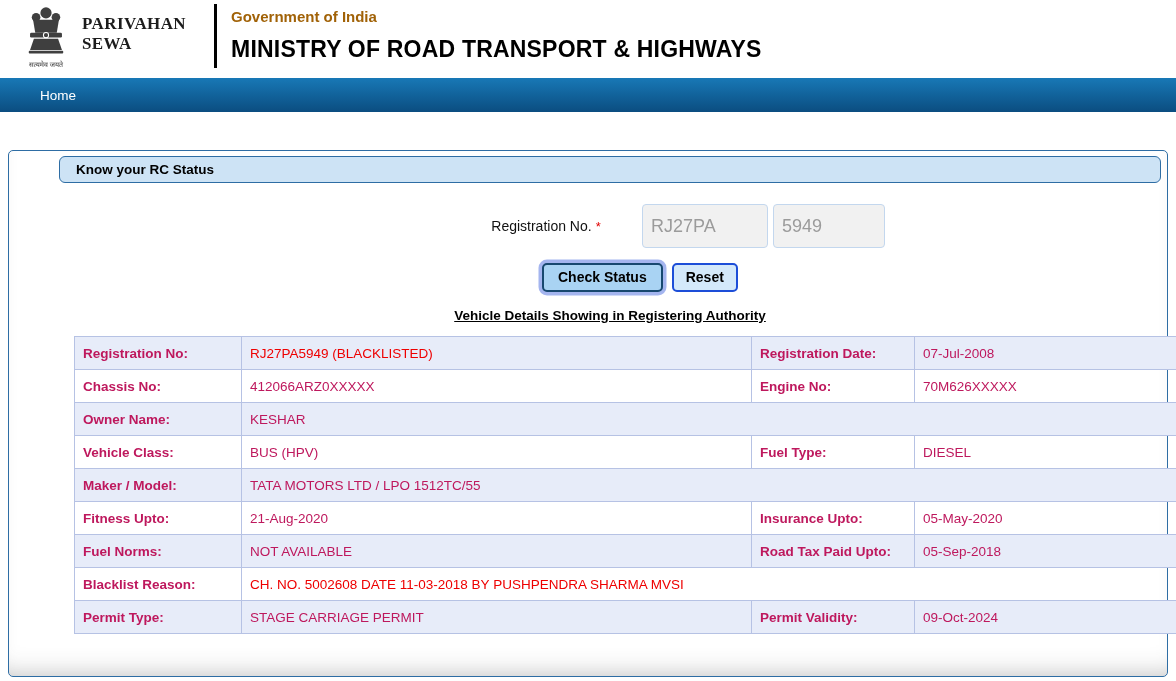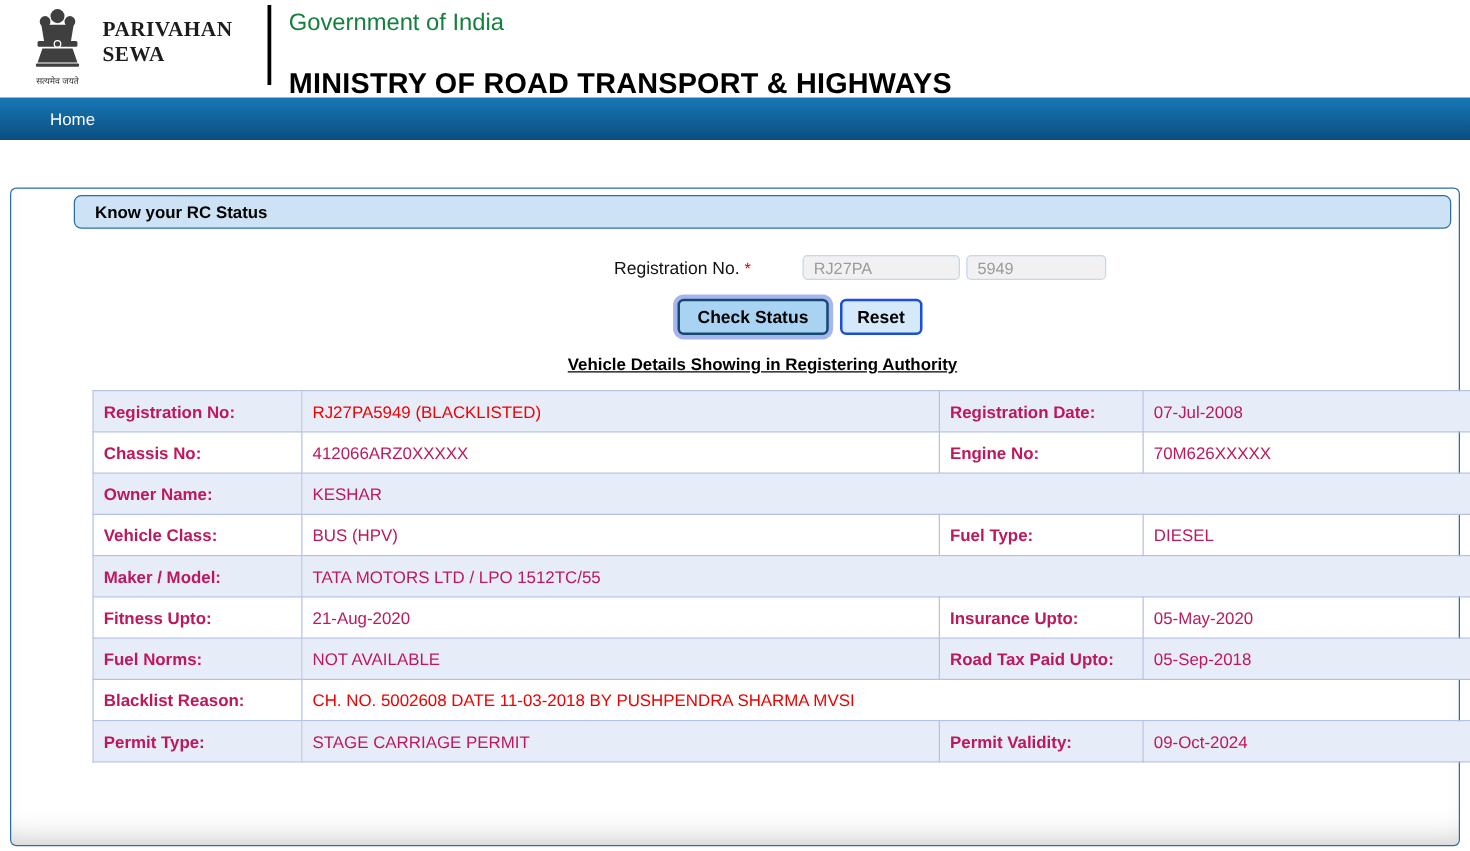--- a/index.html
+++ b/index.html
@@ -10,22 +10,22 @@
   }
 
   
   .top-header { height:78px; display:flex; align-items:flex-start; background:#fff; }
   .emblem-wrap { margin:6px 0 0 20px; width:52px; text-align:center; }
   .emblem-caption { font-size:7px; color:#333; line-height:8px; display:block; margin-top:1px; }
   .brand-text { margin:14px 0 0 10px; font-family:"Liberation Serif", serif; font-weight:bold;
                 font-size:17px; line-height:20px; letter-spacing:0.4px; color:#1c1c1c; }
   .header-divider { width:3px; height:64px; background:#000; margin:4px 0 0 28px; }
   .ministry-block { margin:8px 0 0 14px; }
-  .gov-line { font-size:19px; color:#15803d; font-weight:400; }
-  .ministry-line { font-size:23px; font-weight:bold; color:#000; margin-top:23px; letter-spacing:0.2px; }
+  .gov-line { font-size:15px; color:#a16207; font-weight:700; }
+  .ministry-line { font-size:23px; font-weight:bold; color:#000; margin-top:11px; letter-spacing:0.2px; }
 
   
   .nav-bar {
     height:34px;
     background:linear-gradient(to bottom, var(--nav_gradient_top,#1878b6), var(--nav_gradient_bottom,#0b4d80));
     display:flex; align-items:center;
   }
   .nav-home { color:#fff; font-size:13.5px; margin-left:40px; text-decoration:none; cursor:pointer; }
 
   
@@ -42,22 +42,22 @@
     border:1.5px solid var(--panel_border,#2e6da4);
     border-radius:6px; font-size:13.5px; font-weight:bold; color:#000;
     padding-left:16px;
   }
 
   
   .form-row { margin-top:21px; display:flex; align-items:center; padding-left:397px; }
   .reg-label { font-size:14px; color:#111; width:192px;text-align:center; }
   .req-star { color:#e00000; font-size:13px; margin-left:4px; }
   .reg-input {
-    height:20px; border:1px solid #c3d7ee; border-radius:4px;
-    background:#f1f1f1; color:#9b9b9b; font-size:13px;
+    height:44px; border:1px solid #c3d7ee; border-radius:4px;
+    background:#f1f1f1; color:#9b9b9b; font-size:18px;
     padding-left:8px; font-family:"Liberation Sans", sans-serif;
   }
   .reg-input.prefix { width:126px; margin-right:5px; }
   .reg-input.suffix { width:112px; }
 
   
   .button-row { margin-top:15px; display:flex; align-items:center; padding-left:489px; }
   .btn { font-family:"Liberation Sans", sans-serif; font-size:14px; font-weight:bold; color:#000;
          border-radius:5px; cursor:pointer; }
   .btn-check {

